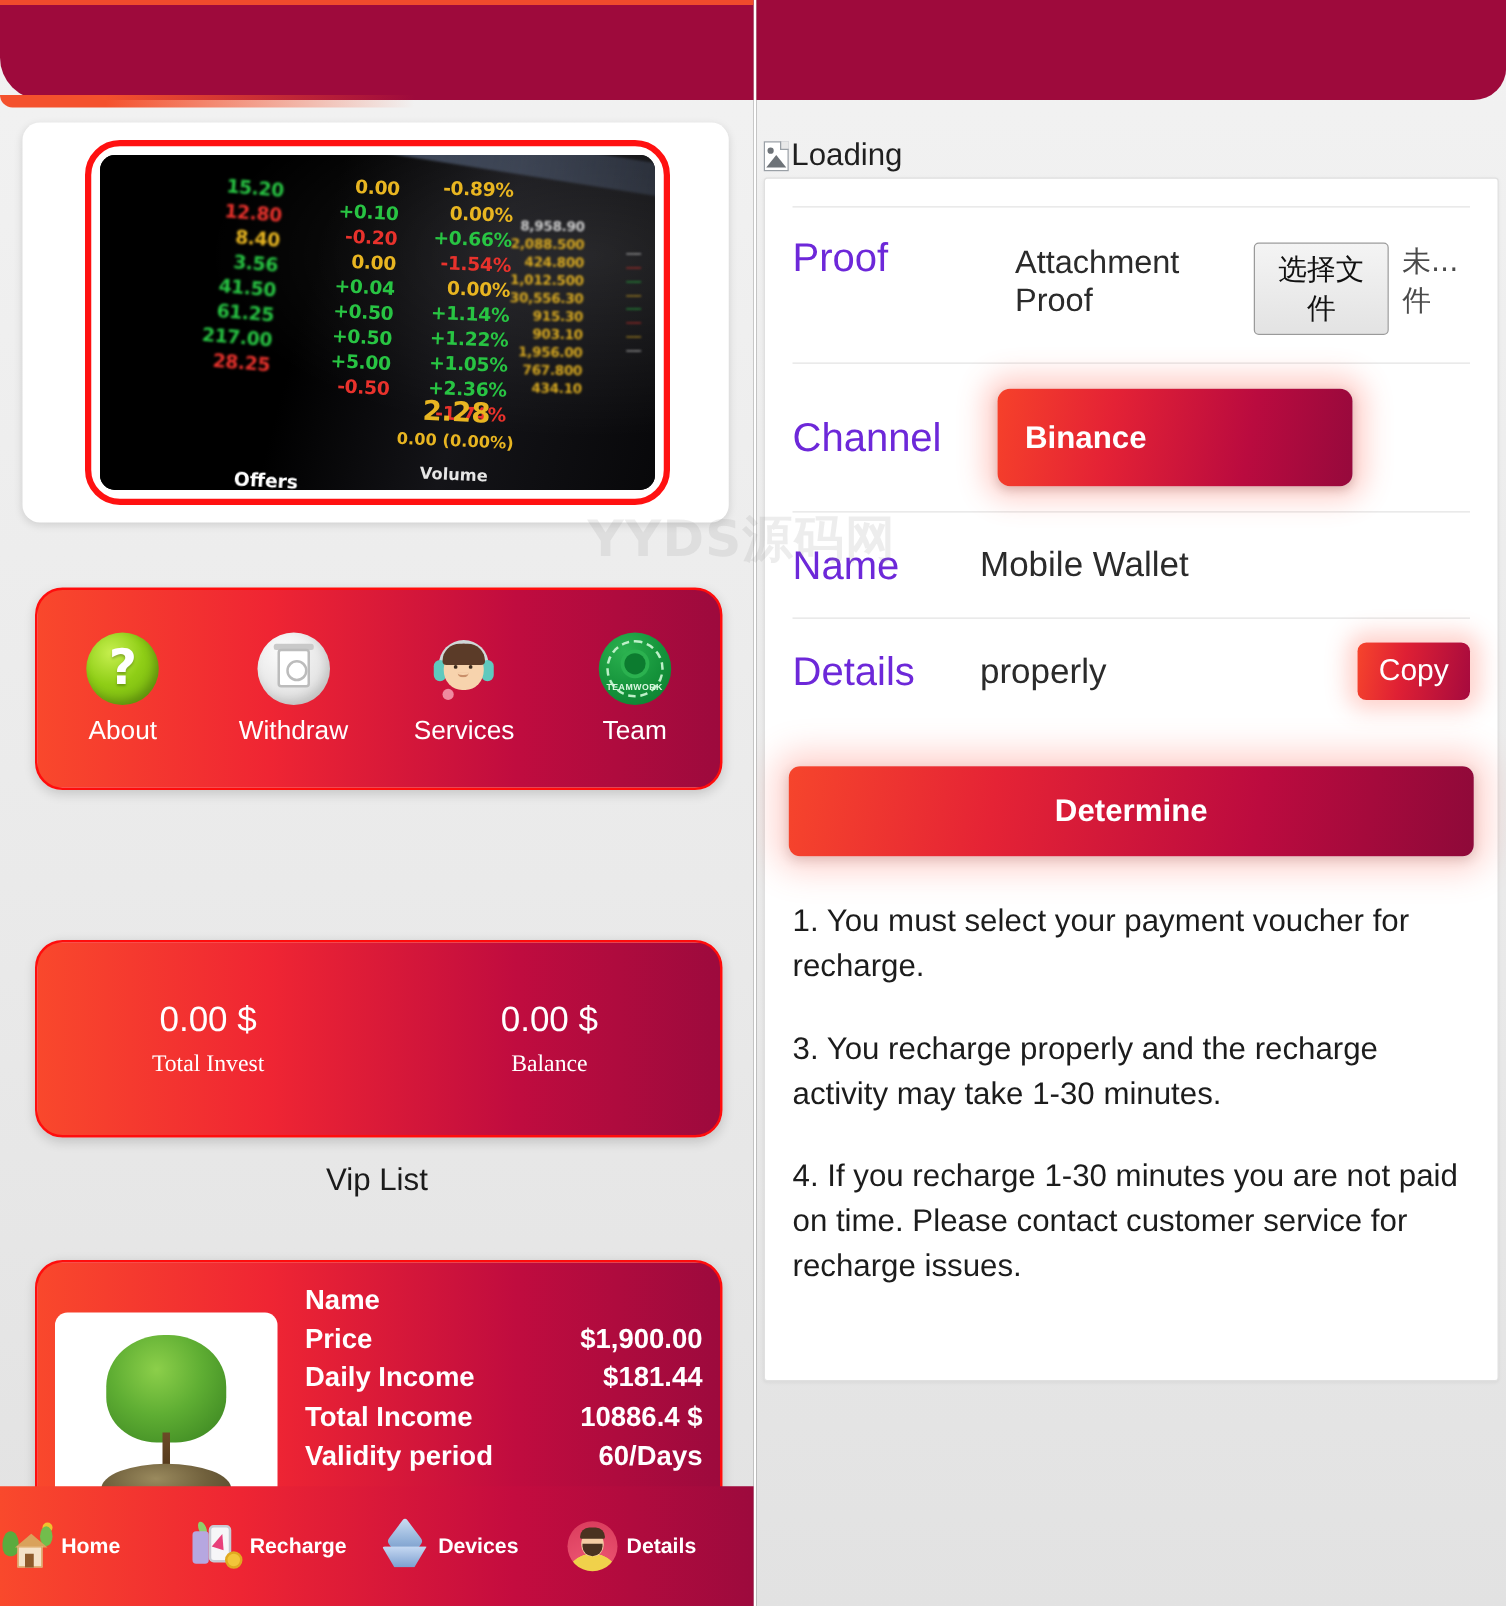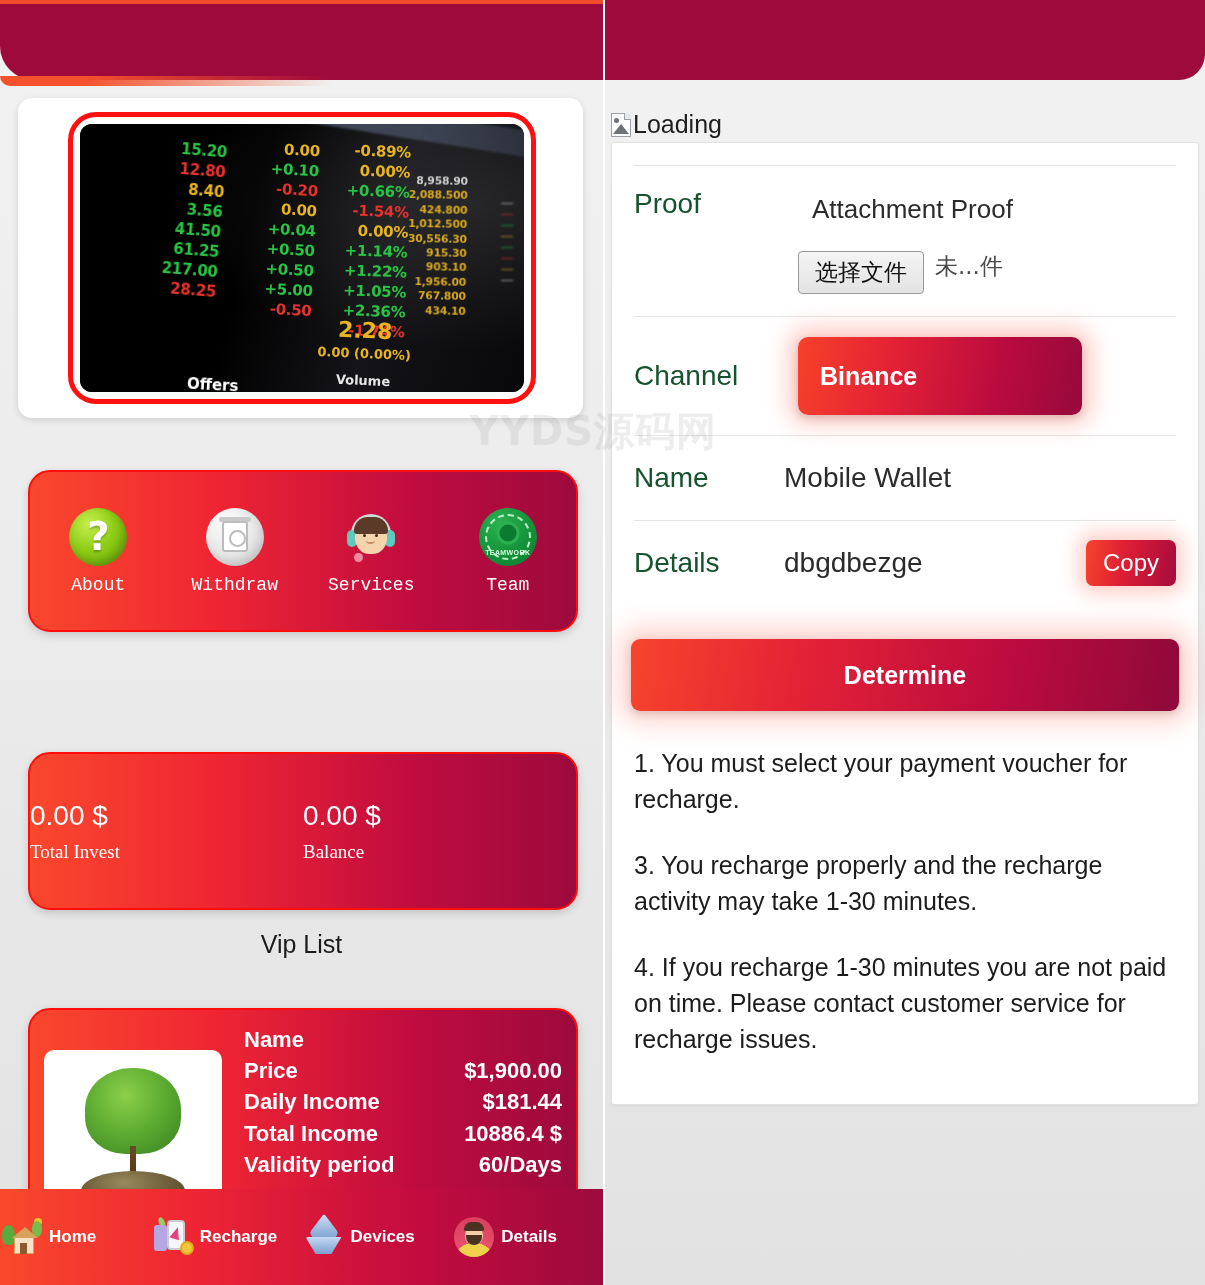--- a/index.html
+++ b/index.html
@@ -83,21 +83,21 @@
   .red-card {
     position:absolute; left:28px; width:550px;
     background: linear-gradient(90deg,#f9482c 0%,#ef2533 34%,#c00c3f 70%,#9d0a3d 100%);
     border:2px solid #ff0d0d; border-radius:22px;
     box-shadow:0 3px 9px rgba(0,0,0,.16);
   }
 
   .quick { top:390px; height:162px; display:flex; align-items:center; }
   .q-item { flex:1; display:flex; flex-direction:column; align-items:center; gap:9px; cursor:pointer; }
   .q-ic { width:58px; height:58px; border-radius:50%; position:relative; }
-  .q-lbl { color:#fff; font-size:18px;font-family:Liberation Mono, monospace; }
+  .q-lbl { color:#fff; font-size:21px; }
 
   .ic-about { background: radial-gradient(circle at 34% 28%, #c6ef4e 0%, #8fce16 45%, #6aa80c 100%);
     box-shadow:inset -3px -4px 8px rgba(0,0,0,.22); }
   .ic-about::after { content:"?"; position:absolute; inset:0; display:flex; align-items:center;
     justify-content:center; color:#fff; font-size:39px; font-weight:bold; font-family:"DejaVu Sans",sans-serif;
     text-shadow:0 2px 2px rgba(0,0,0,.25); }
   .ic-wd { background: radial-gradient(circle at 36% 26%, #fcfcfc 0%, #e5e5e5 60%, #cfcfcf 100%);
     box-shadow:inset -3px -4px 8px rgba(0,0,0,.12); }
   .ic-wd .bill { position:absolute; left:16px; top:13px; width:26px; height:31px; background:#fff;
     border:2px solid #bcbcbc; border-radius:3px; }
@@ -118,21 +118,21 @@
   .ic-srv .band{position:absolute;left:9px;top:6px;width:40px;height:22px;border:3px solid #cfd8d8;
     border-bottom:none;border-radius:20px 20px 0 0;}
   .ic-srv .ecL,.ic-srv .ecR{position:absolute;top:22px;width:10px;height:17px;border-radius:5px;background:#5fc9be;}
   .ic-srv .ecL{left:5px;} .ic-srv .ecR{right:5px;}
   .ic-srv .mic{position:absolute;left:12px;bottom:4px;width:9px;height:9px;border-radius:50%;background:#ef8aa0;}
   .ic-srv .eyL,.ic-srv .eyR{position:absolute;top:26px;width:3px;height:3px;border-radius:50%;background:#3b2a1e;}
   .ic-srv .eyL{left:21px;} .ic-srv .eyR{left:33px;}
   .ic-srv .sm{position:absolute;left:24px;top:32px;width:9px;height:4px;border-bottom:2px solid #c98f6a;border-radius:0 0 6px 6px;}
 
   .stats { top:672px; height:158px; display:flex; align-items:center; }
-  .st { flex:1; text-align:left; }
+  .st { flex:1; text-align:center; }
   .st .v { color:#fff; font-size:28px; margin-bottom:9px; }
   .st .k { color:#fff; font-size:19px;font-family:Liberation Serif, serif; }
 
   .vip-title { position:absolute; top:850px; left:0; right:0; text-align:center;
     font-size:25px; color:#1b1b1b; }
 
   .prod { top:928px; height:250px; display:flex; padding:14px; }
   .prod-img { width:178px; height:175px; background:#fff; border-radius:10px; position:relative;
     overflow:hidden; flex:none; margin-top:26px; }
   .tree-canopy{position:absolute;left:50%;top:18px;transform:translateX(-50%);width:96px;height:86px;
@@ -220,26 +220,26 @@
   .brok .sn{position:absolute;left:3px;top:5px;width:5px;height:5px;border-radius:50%;background:#6e7378;}
   .loading-txt { font-size:25px; color:#1f1f1f; }
 
   .form-card {
     position:absolute; left:6px; top:62px; width:588px; height:963px;
     background:#fff; border:1px solid #e0e0e0; border-radius:3px;
     box-shadow:0 1px 3px rgba(0,0,0,.05);
   }
 
   .frow { display:flex; align-items:center; padding:0 22px; position:relative; }
-  .frow .lbl { width:150px; flex:none; color:#14532d; font-size:28px; }
+  .frow .lbl { width:150px; flex:none; color:#6d28d9; font-size:32px; }
   .frow .val { color:#2b2b2b; font-size:28px; }
   .sep { height:1px; background:#e4e4e4; margin:0 22px; }
 
   .proof-row { padding-top:22px; padding-bottom:22px; align-items:flex-start; }
-  .proof-right { display:flex; flex-direction:column; align-items:flex-start; gap:26px; padding-top:6px; }
+  .proof-right { display:flex; flex-direction:row; align-items:flex-start; gap:8px; padding-top:6px; }
   .proof-title { color:#2b2b2b; font-size:26px; padding-left:28px; }
   .file-ctl { display:flex; gap:11px; padding-left:14px; }
   .file-btn {
     font-family:"DejaVu Sans","Liberation Sans",sans-serif; font-size:23px;
     padding:5px 16px; color:#111;
     background:linear-gradient(180deg,#f4f4f4,#e3e3e3);
     border:1px solid #9a9a9a; border-radius:4px; cursor:pointer;
   }
   .file-name { font-family:"DejaVu Sans","Liberation Sans",sans-serif; font-size:23px; color:#4a4a4a; }
 
@@ -532,21 +532,21 @@
 
         <div class="frow name-row">
           <span class="lbl">Name</span>
           <span class="val">Mobile Wallet</span>
         </div>
 
         <div class="sep"></div>
 
         <div class="frow details-row">
           <span class="lbl">Details</span>
-          <span class="val">dbgdbezge</span>
+          <span class="val">properly</span>
           <button class="copy-btn">Copy</button>
         </div>
 
         <button class="determine">Determine</button>
 
         <div class="notes">
           <p class="note">1. You must select your payment voucher for recharge.</p>
           <p class="note">3. You recharge properly and the recharge activity may take 1-30 minutes.</p>
           <p class="note">4. If you recharge 1-30 minutes you are not paid on time. Please contact customer service for recharge issues.</p>
         </div>

